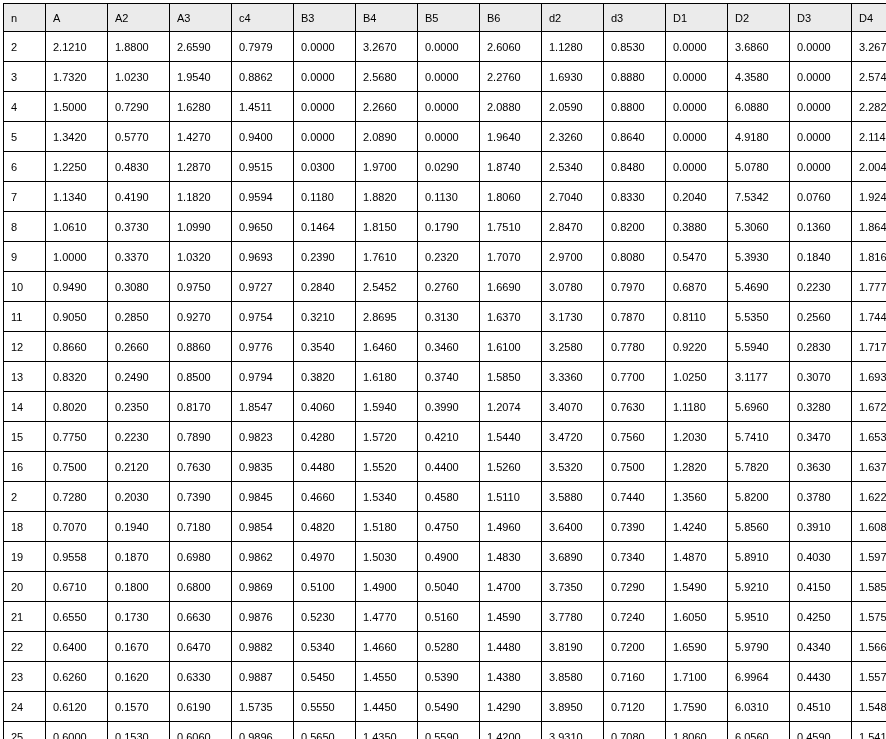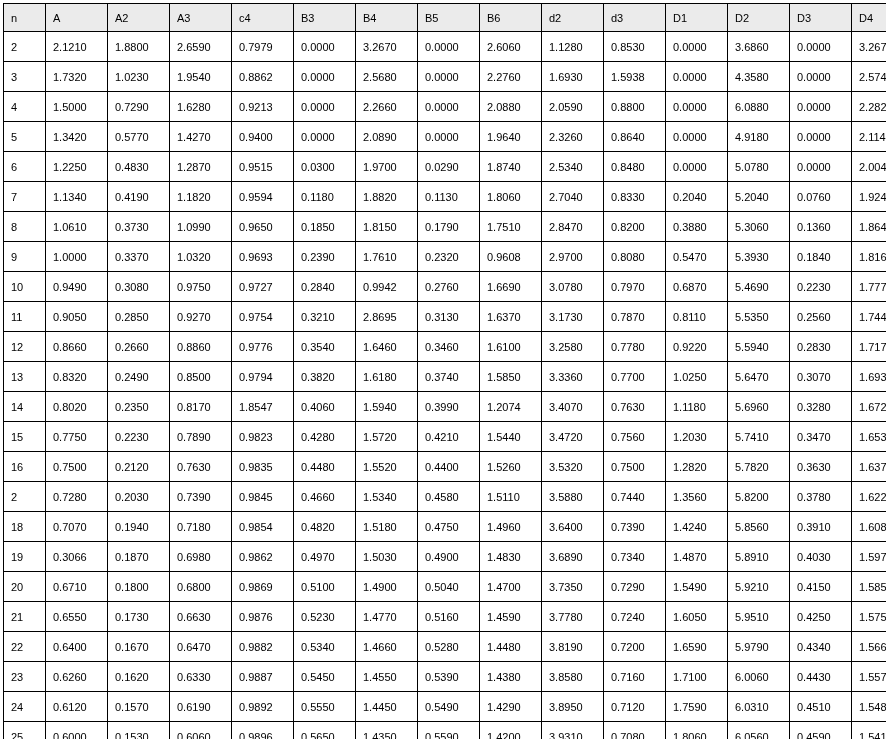--- a/index.html
+++ b/index.html
@@ -113,32 +113,32 @@
           <td>3</td>
           <td>1.7320</td>
           <td>1.0230</td>
           <td>1.9540</td>
           <td>0.8862</td>
           <td>0.0000</td>
           <td>2.5680</td>
           <td>0.0000</td>
           <td>2.2760</td>
           <td>1.6930</td>
-          <td>1.5938</td>
+          <td>0.8880</td>
           <td>0.0000</td>
           <td>4.3580</td>
           <td>0.0000</td>
           <td>2.5740</td>
         </tr>
         <tr>
           <td>4</td>
           <td>1.5000</td>
           <td>0.7290</td>
           <td>1.6280</td>
-          <td>0.9213</td>
+          <td>1.4511</td>
           <td>0.0000</td>
           <td>2.2660</td>
           <td>0.0000</td>
           <td>2.0880</td>
           <td>2.0590</td>
           <td>0.8800</td>
           <td>0.0000</td>
           <td>6.0880</td>
           <td>0.0000</td>
           <td>2.2820</td>
@@ -183,66 +183,66 @@
           <td>0.4190</td>
           <td>1.1820</td>
           <td>0.9594</td>
           <td>0.1180</td>
           <td>1.8820</td>
           <td>0.1130</td>
           <td>1.8060</td>
           <td>2.7040</td>
           <td>0.8330</td>
           <td>0.2040</td>
-          <td>5.2040</td>
+          <td>7.5342</td>
           <td>0.0760</td>
           <td>1.9240</td>
         </tr>
         <tr>
           <td>8</td>
           <td>1.0610</td>
           <td>0.3730</td>
           <td>1.0990</td>
           <td>0.9650</td>
-          <td>0.1850</td>
+          <td>0.1464</td>
           <td>1.8150</td>
           <td>0.1790</td>
           <td>1.7510</td>
           <td>2.8470</td>
           <td>0.8200</td>
           <td>0.3880</td>
           <td>5.3060</td>
           <td>0.1360</td>
           <td>1.8640</td>
         </tr>
         <tr>
           <td>9</td>
           <td>1.0000</td>
           <td>0.3370</td>
           <td>1.0320</td>
           <td>0.9693</td>
           <td>0.2390</td>
           <td>1.7610</td>
           <td>0.2320</td>
-          <td>0.9608</td>
+          <td>1.7070</td>
           <td>2.9700</td>
           <td>0.8080</td>
           <td>0.5470</td>
           <td>5.3930</td>
           <td>0.1840</td>
           <td>1.8160</td>
         </tr>
         <tr>
           <td>10</td>
           <td>0.9490</td>
           <td>0.3080</td>
           <td>0.9750</td>
           <td>0.9727</td>
           <td>0.2840</td>
-          <td>0.9942</td>
+          <td>2.5452</td>
           <td>0.2760</td>
           <td>1.6690</td>
           <td>3.0780</td>
           <td>0.7970</td>
           <td>0.6870</td>
           <td>5.4690</td>
           <td>0.2230</td>
           <td>1.7770</td>
         </tr>
         <tr>
@@ -285,21 +285,21 @@
           <td>0.2490</td>
           <td>0.8500</td>
           <td>0.9794</td>
           <td>0.3820</td>
           <td>1.6180</td>
           <td>0.3740</td>
           <td>1.5850</td>
           <td>3.3360</td>
           <td>0.7700</td>
           <td>1.0250</td>
-          <td>5.6470</td>
+          <td>3.1177</td>
           <td>0.3070</td>
           <td>1.6930</td>
         </tr>
         <tr>
           <td>14</td>
           <td>0.8020</td>
           <td>0.2350</td>
           <td>0.8170</td>
           <td>1.8547</td>
           <td>0.4060</td>
@@ -376,21 +376,21 @@
           <td>1.4960</td>
           <td>3.6400</td>
           <td>0.7390</td>
           <td>1.4240</td>
           <td>5.8560</td>
           <td>0.3910</td>
           <td>1.6080</td>
         </tr>
         <tr>
           <td>19</td>
-          <td>0.3066</td>
+          <td>0.9558</td>
           <td>0.1870</td>
           <td>0.6980</td>
           <td>0.9862</td>
           <td>0.4970</td>
           <td>1.5030</td>
           <td>0.4900</td>
           <td>1.4830</td>
           <td>3.6890</td>
           <td>0.7340</td>
           <td>1.4870</td>
@@ -455,30 +455,30 @@
           <td>0.1620</td>
           <td>0.6330</td>
           <td>0.9887</td>
           <td>0.5450</td>
           <td>1.4550</td>
           <td>0.5390</td>
           <td>1.4380</td>
           <td>3.8580</td>
           <td>0.7160</td>
           <td>1.7100</td>
-          <td>6.0060</td>
+          <td>6.9964</td>
           <td>0.4430</td>
           <td>1.5570</td>
         </tr>
         <tr>
           <td>24</td>
           <td>0.6120</td>
           <td>0.1570</td>
           <td>0.6190</td>
-          <td>0.9892</td>
+          <td>1.5735</td>
           <td>0.5550</td>
           <td>1.4450</td>
           <td>0.5490</td>
           <td>1.4290</td>
           <td>3.8950</td>
           <td>0.7120</td>
           <td>1.7590</td>
           <td>6.0310</td>
           <td>0.4510</td>
           <td>1.5480</td>

